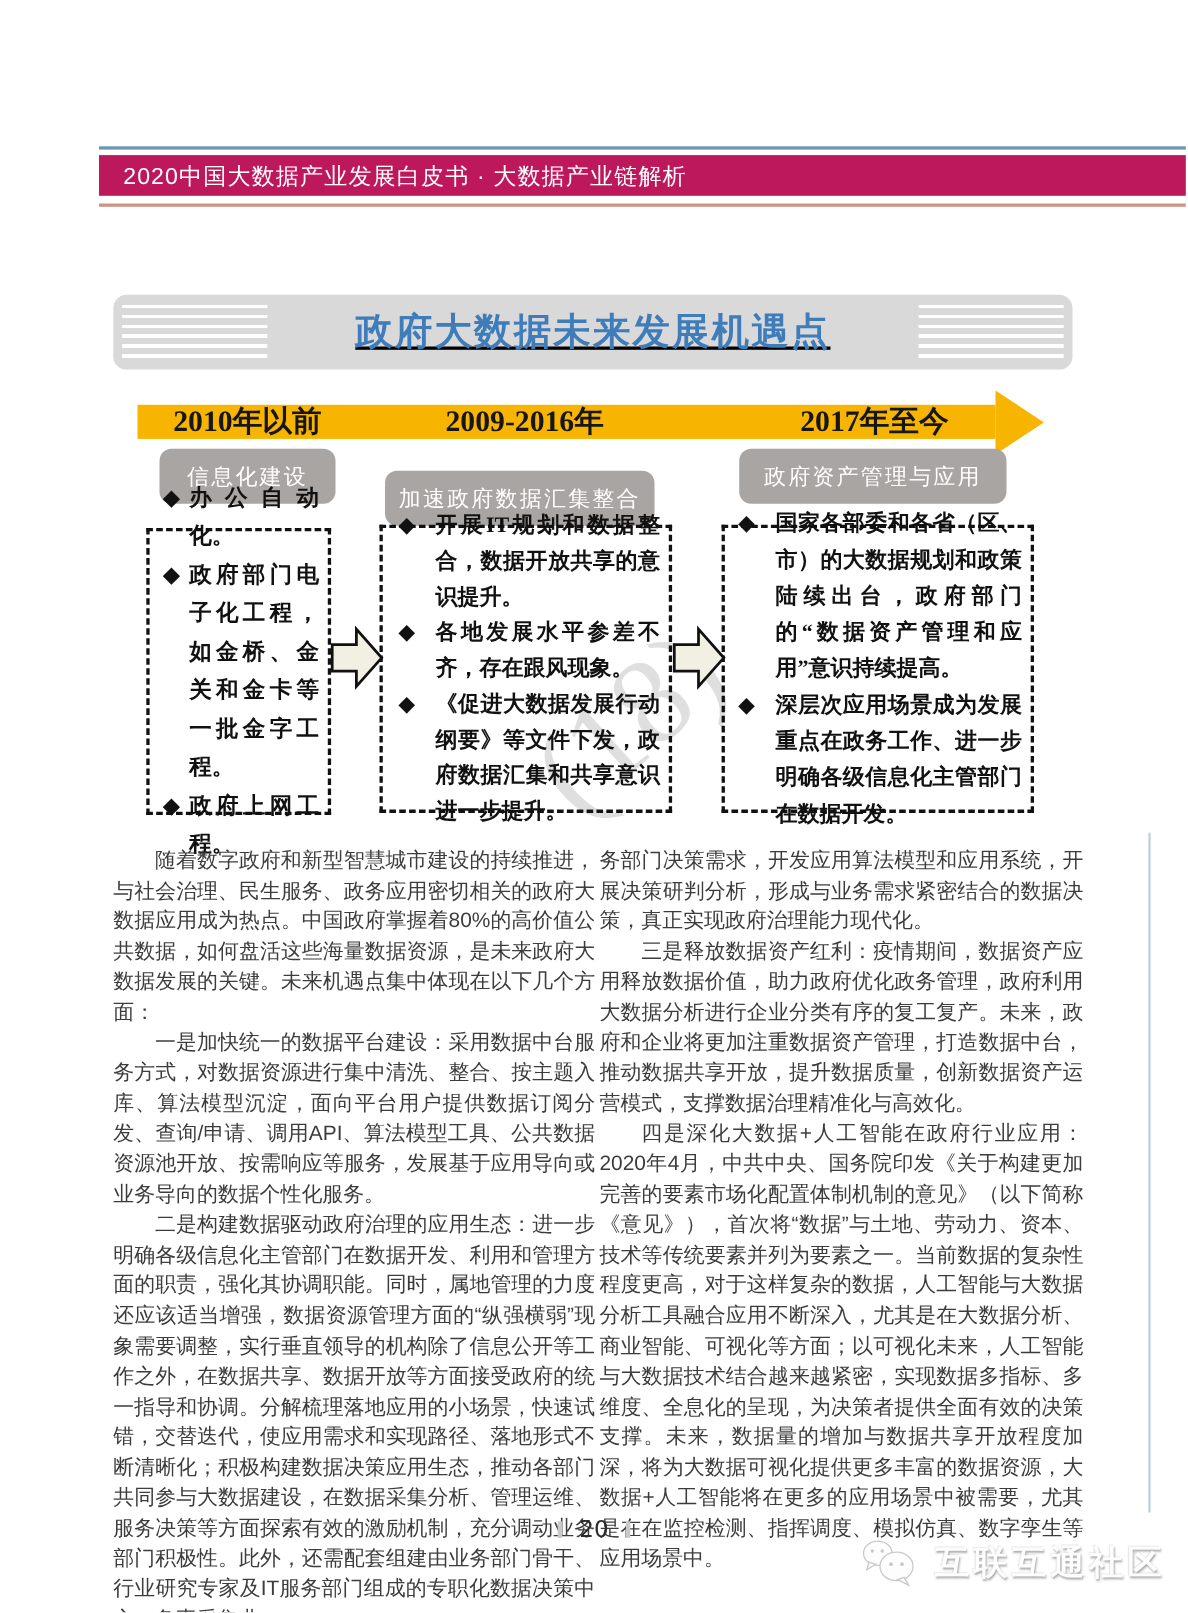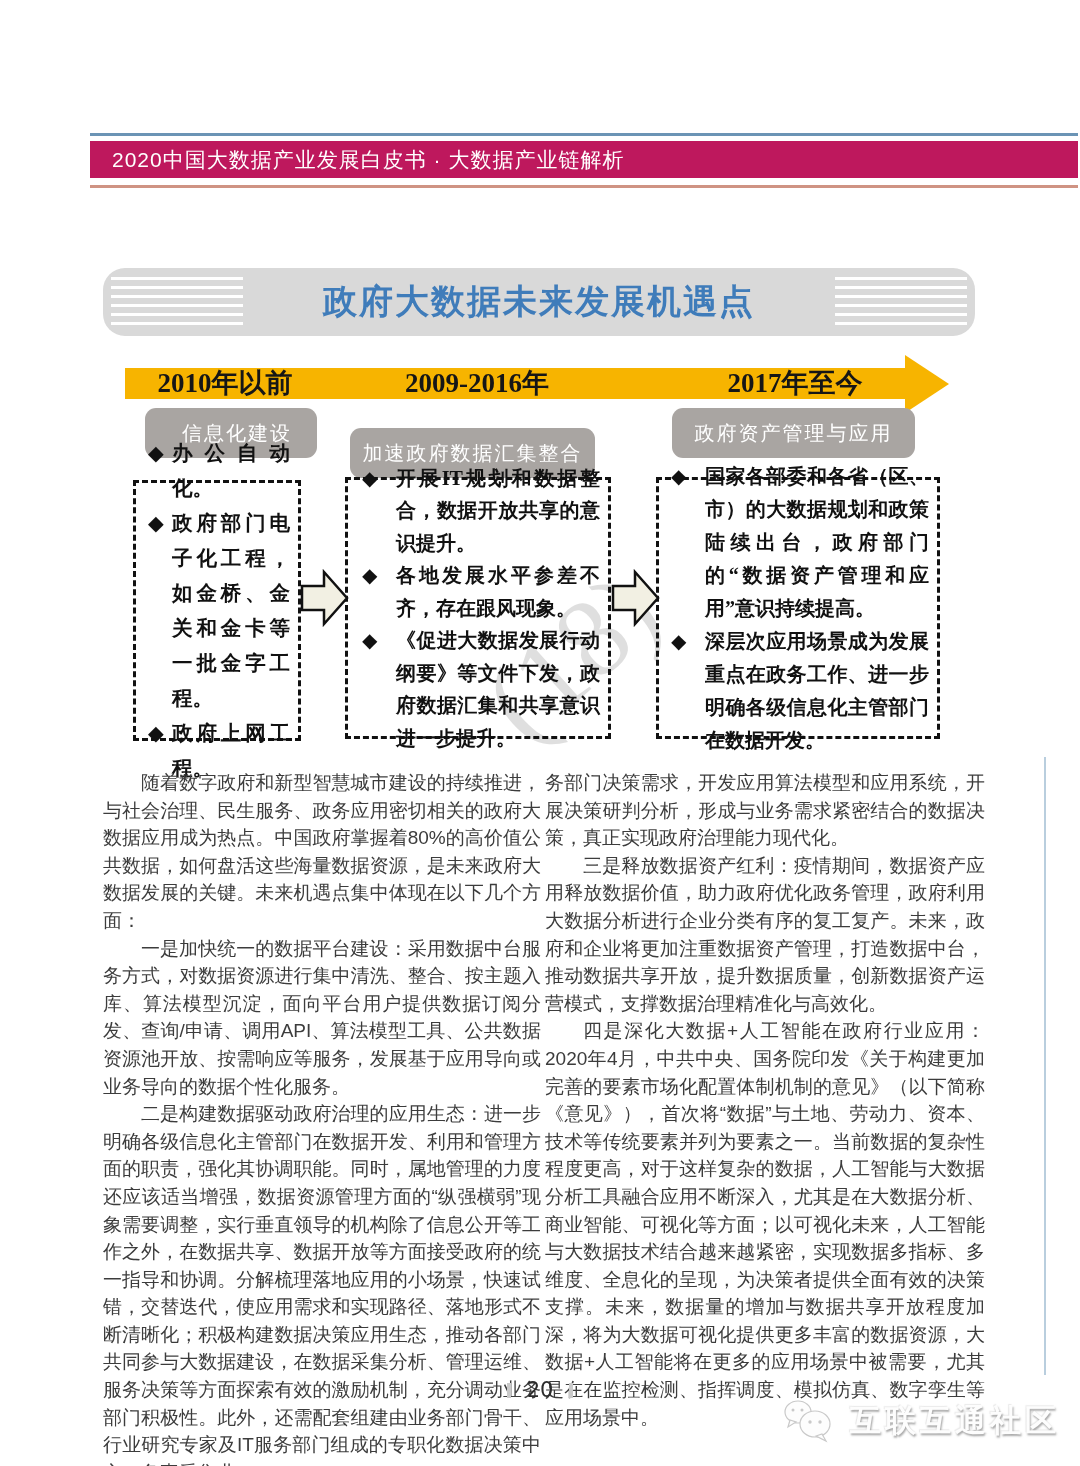--- a/index.html
+++ b/index.html
@@ -8,21 +8,21 @@
 
   
   .top-rule{position:absolute;left:90px;top:133px;width:988px;height:3px;background:#6b94b5;}
   .header-bar{position:absolute;left:90px;top:141px;width:988px;height:37px;background:#be185d;
               display:flex;align-items:center;}
   .header-bar span{color:#ffffff;font-size:21px;letter-spacing:1px;padding-left:22px;white-space:nowrap;}
   .accent-rule{position:absolute;left:90px;top:185px;width:988px;height:3px;background:#cf9383;}
 
   
   .banner{position:absolute;left:103px;top:268px;width:872px;height:68px;background:#d9d9d9;
-          border-radius:22px;display:flex;align-items:center;justify-content:center;}
+          border-radius:12px;display:flex;align-items:center;justify-content:center;text-decoration:underline;}
   .banner .stripes{position:absolute;top:9px;bottom:9px;width:132px;
           background:repeating-linear-gradient(to bottom,#ffffff 0 3px,rgba(255,255,255,0) 3px 9px);}
   .banner .stripes.left{left:8px;}
   .banner .stripes.right{right:8px;}
   .banner .title{position:relative;color:#3f7cba;font-weight:bold;font-size:34px;letter-spacing:2px;}
 
   
   .tl-bar{position:absolute;left:125px;top:368px;width:780px;height:31px;background:#f7b400;}
   .tl-head{position:absolute;left:905px;top:355px;width:0;height:0;
            border-top:29px solid transparent;border-bottom:29px solid transparent;
@@ -94,21 +94,21 @@
     <div class="stripes right"></div>
     <span class="title">政府大数据未来发展机遇点</span>
   </div>
 
   <div class="tl-bar"></div>
   <div class="tl-head"></div>
   <span class="tl-label" style="left:225px;">2010年以前</span>
   <span class="tl-label" style="left:477px;">2009-2016年</span>
   <span class="tl-label" style="left:795px;">2017年至今</span>
 
-  <div class="stage" style="left:145px;width:160px;padding-left:12px;">信息化建设</div>
+  <div class="stage" style="left:145px;width:160px;">信息化建设</div>
   <div class="stage" style="left:350px;width:245px;margin-top:20px;">加速政府数据汇集整合</div>
   <div class="stage" style="left:672px;width:243px;">政府资产管理与应用</div>
 
   <div class="dash d1">
     <div class="di"><span class="blt">◆</span><span>办公自动化。</span></div>
     <div class="di"><span class="blt">◆</span><span>政府部门电子化工程，如金桥、金关和金卡等一批金字工程。</span></div>
     <div class="di"><span class="blt">◆</span><span>政府上网工程。</span></div>
   </div>
 
   <div class="dash d2">

